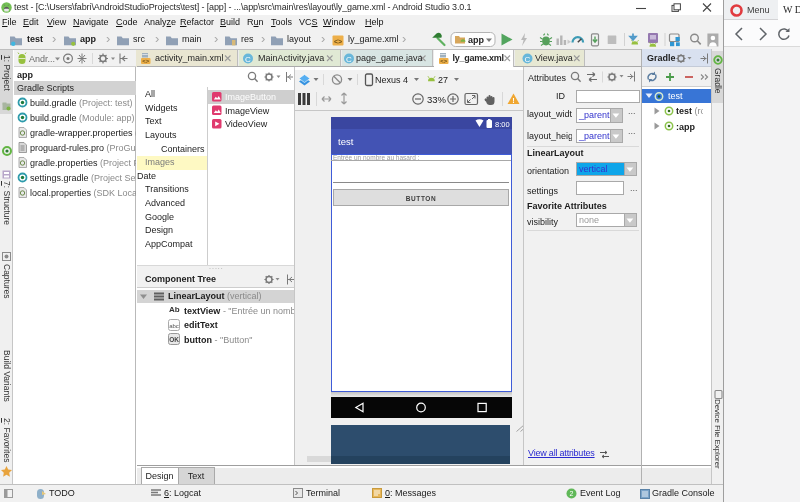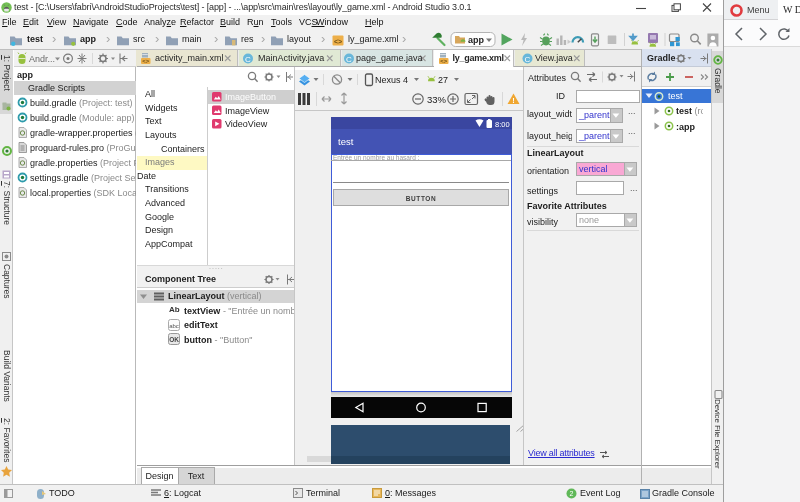--- a/index.html
+++ b/index.html
@@ -35,21 +35,21 @@
 <span class="a" style="left:23px"><u>E</u>dit</span>
 <span class="a" style="left:47px"><u>V</u>iew</span>
 <span class="a" style="left:73px"><u>N</u>avigate</span>
 <span class="a" style="left:116px"><u>C</u>ode</span>
 <span class="a" style="left:144px">Analy<u>z</u>e</span>
 <span class="a" style="left:180px"><u>R</u>efactor</span>
 <span class="a" style="left:220px"><u>B</u>uild</span>
 <span class="a" style="left:247px">R<u>u</u>n</span>
 <span class="a" style="left:271px"><u>T</u>ools</span>
 <span class="a" style="left:299px">VC<u>S</u></span>
-<span class="a" style="left:316px"><u>W</u>indow</span>
+<span class="a" style="left:323px"><u>W</u>indow</span>
 <span class="a" style="left:365px"><u>H</u>elp</span>
 </div>
 
 <div class="a" style="left:0;top:30px;width:723px;height:19px;background:#f1f1f1"></div>
 <div class="ln" style="left:0;top:49px;width:723px;height:1px;background:#bebebe"></div>
 
 <svg class="a" style="left:10px;top:35px" width="400" height="11" viewBox="0 0 400 11">
 <defs>
 <g id="fold">
           <path d="M0 1.5h4.5l1.3 1.7H12v7H0z" fill="#90a0b5"></path>
@@ -181,21 +181,21 @@
 <circle cx="52" cy="6.5" r="4.4" fill="none" stroke="#7a7a7a" stroke-width="1.2"></circle>
       <circle cx="52" cy="6.5" r="1.5" fill="#7a7a7a"></circle>
 <path d="M66 1.5v10M61.5 6.5h9M63 3l6 7M69 3l-6 7" stroke="#7a7a7a" stroke-width="1"></path>
 <rect x="76" y="1" width="1" height="11" fill="#d8d8d8"></rect>
 <circle cx="87" cy="6.5" r="3" fill="none" stroke="#7a7a7a" stroke-width="1.6"></circle>
       <path d="M87 1.5v2M87 9.5v2M82 6.5h2M90 6.5h2M83.5 3l1.4 1.4M90.5 3l-1.4 1.4M83.5 10l1.4-1.4M90.5 10l-1.4-1.4" stroke="#7a7a7a" stroke-width="1.2"></path>
       <path d="M95 5.5l2 2.5 2-2.5z" fill="#8a8a8a"></path>
 <path d="M104 1.5v10M104.5 6.5h7M109 4l-2.8 2.5 2.8 2.5" stroke="#7a7a7a" stroke-width="1.1" fill="none"></path>
 </svg>
 <div class="a b" style="left:17px;top:68px;width:110px;height:14px;line-height:14px">app</div>
-<div class="a" style="left:14px;top:81px;width:122px;height:14px;background:#d2d2d2;line-height:14px"><span style="margin-left:14px">Gradle Scripts</span></div>
+<div class="a" style="left:14px;top:81px;width:122px;height:14px;background:#d2d2d2;line-height:14px"><span style="margin-left:3px">Gradle Scripts</span></div>
 <svg class="a" style="left:17px;top:97px" width="11" height="105" viewBox="0 0 11 105">
 <g id="gr1">
         <circle cx="5.5" cy="5.5" r="4" fill="none" stroke="#2e9bab" stroke-width="1.8"></circle>
         <circle cx="5.5" cy="5.5" r="1.7" fill="#1d7a3e"></circle>
       </g>
 <use href="#gr1" y="15"></use>
 <g id="pf" transform="translate(0,30)">
         <path d="M2 0.5h5l2.5 2.5v7.5h-7.5z" fill="#e8e8e8" stroke="#9a9a9a" stroke-width="0.8"></path>
         <circle cx="5.5" cy="6" r="2.2" fill="none" stroke="#6a8a4a" stroke-width="1"></circle>
       </g>
@@ -422,21 +422,21 @@
       </svg></div>
 <div class="a" style="left:628px;top:106px;color:#555">...</div>
 <div class="a" style="left:527px;top:129px;width:44.5px;height:14px;line-height:14px;overflow:hidden;white-space:nowrap">layout_height</div>
 <div class="a" style="left:576px;top:128.7px;width:46.5px;height:14.5px;background:#fff;border:1px solid #a9a9a9;line-height:13px"><span style="margin-left:2px;color:#3434cd">_parent</span><span class="a" style="right:0;top:0;width:12px;height:12.5px;background:#c9c9c9;border-left:1px solid #a9a9a9"></span><svg class="a" style="right:2px;top:4px" width="8" height="6">
         <path d="M0.5 0.5l3.4 4.2 3.4-4.2z" fill="#fff"></path>
       </svg></div>
 <div class="a" style="left:628px;top:126px;color:#555">...</div>
 <div class="ln" style="left:527px;top:145.7px;width:112px;height:1px;background:#d9d9d9"></div>
 <div class="a b" style="left:527px;top:148px;height:10px;line-height:10px">LinearLayout</div>
 <div class="a" style="left:527px;top:164px;height:14px;line-height:14px">orientation</div>
-<div class="a" style="left:576px;top:162.3px;width:61px;height:13.5px;background:#f9a8d4;border:1px solid #a9a9a9;line-height:12px"><span style="margin-left:2px;color:#3434cd">vertical</span><span class="a" style="right:0;top:0;width:12px;height:11.5px;background:#c9c9c9;border-left:1px solid #a9a9a9"></span><svg class="a" style="right:2px;top:3.5px" width="8" height="6">
+<div class="a" style="left:576px;top:162.3px;width:61px;height:13.5px;background:#0ea5e9;border:1px solid #a9a9a9;line-height:12px"><span style="margin-left:2px;color:#3434cd">vertical</span><span class="a" style="right:0;top:0;width:12px;height:11.5px;background:#c9c9c9;border-left:1px solid #a9a9a9"></span><svg class="a" style="right:2px;top:3.5px" width="8" height="6">
         <path d="M0.5 0.5l3.4 4.2 3.4-4.2z" fill="#fff"></path>
       </svg></div>
 <div class="a" style="left:527px;top:184px;height:14px;line-height:14px">settings</div>
 <div class="a" style="left:576px;top:181px;width:47.5px;height:13.5px;background:#fff;border:1px solid #a9a9a9"></div>
 <div class="a" style="left:630px;top:183px;color:#555">...</div>
 <div class="a b" style="left:527px;top:201px;height:10px;line-height:10px">Favorite Attributes</div>
 <div class="a" style="left:527px;top:215px;height:14px;line-height:14px">visibility</div>
 <div class="a" style="left:576px;top:212.5px;width:61px;height:14.5px;background:#fff;border:1px solid #a9a9a9;line-height:13px"><span style="margin-left:2px;color:#9a9a9a">none</span><span class="a" style="right:0;top:0;width:12px;height:12.5px;background:#c9c9c9;border-left:1px solid #a9a9a9"></span><svg class="a" style="right:2px;top:4px" width="8" height="6">
         <path d="M0.5 0.5l3.4 4.2 3.4-4.2z" fill="#fff"></path>
       </svg></div>

